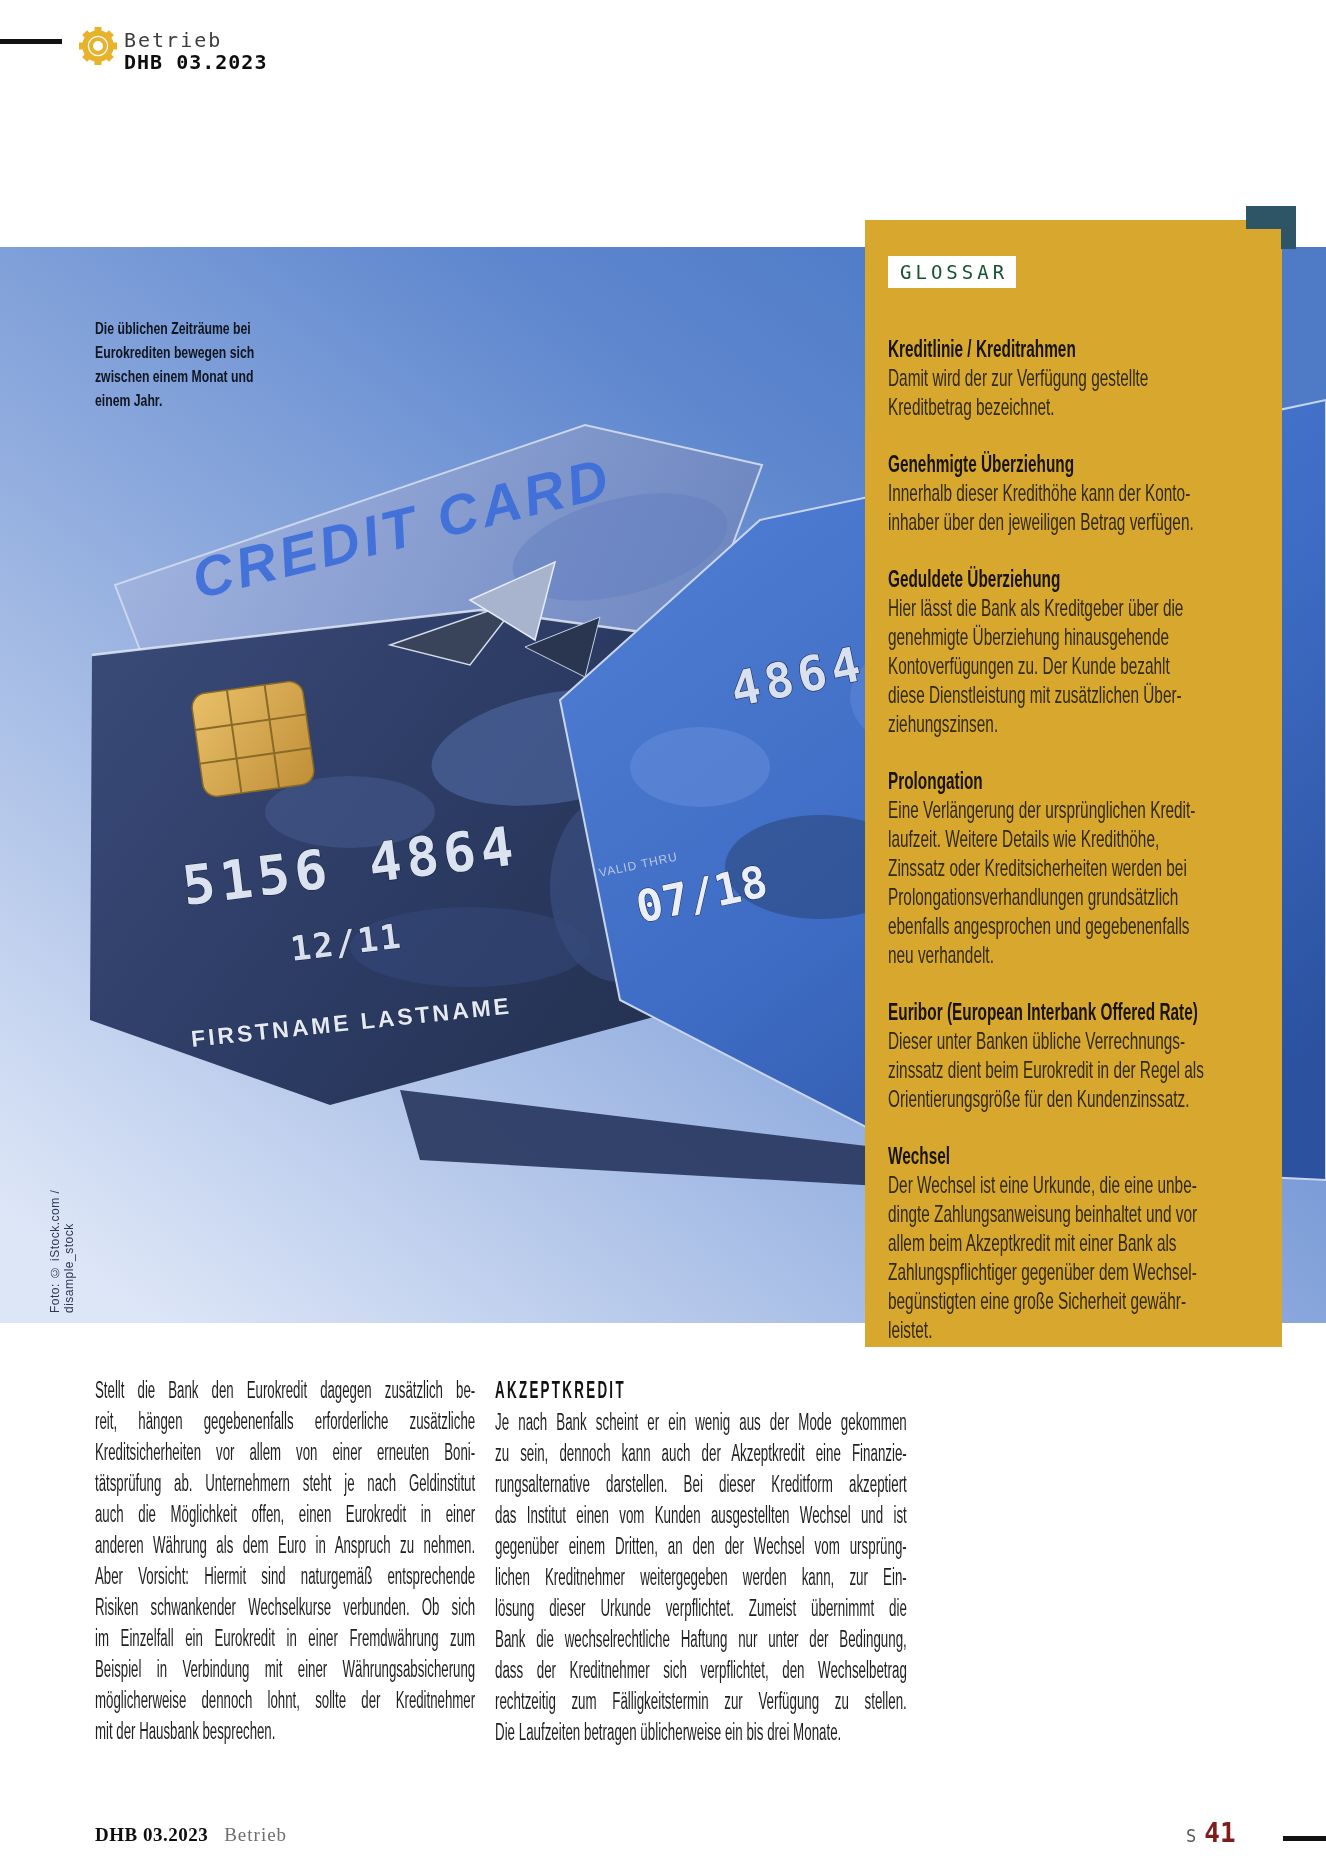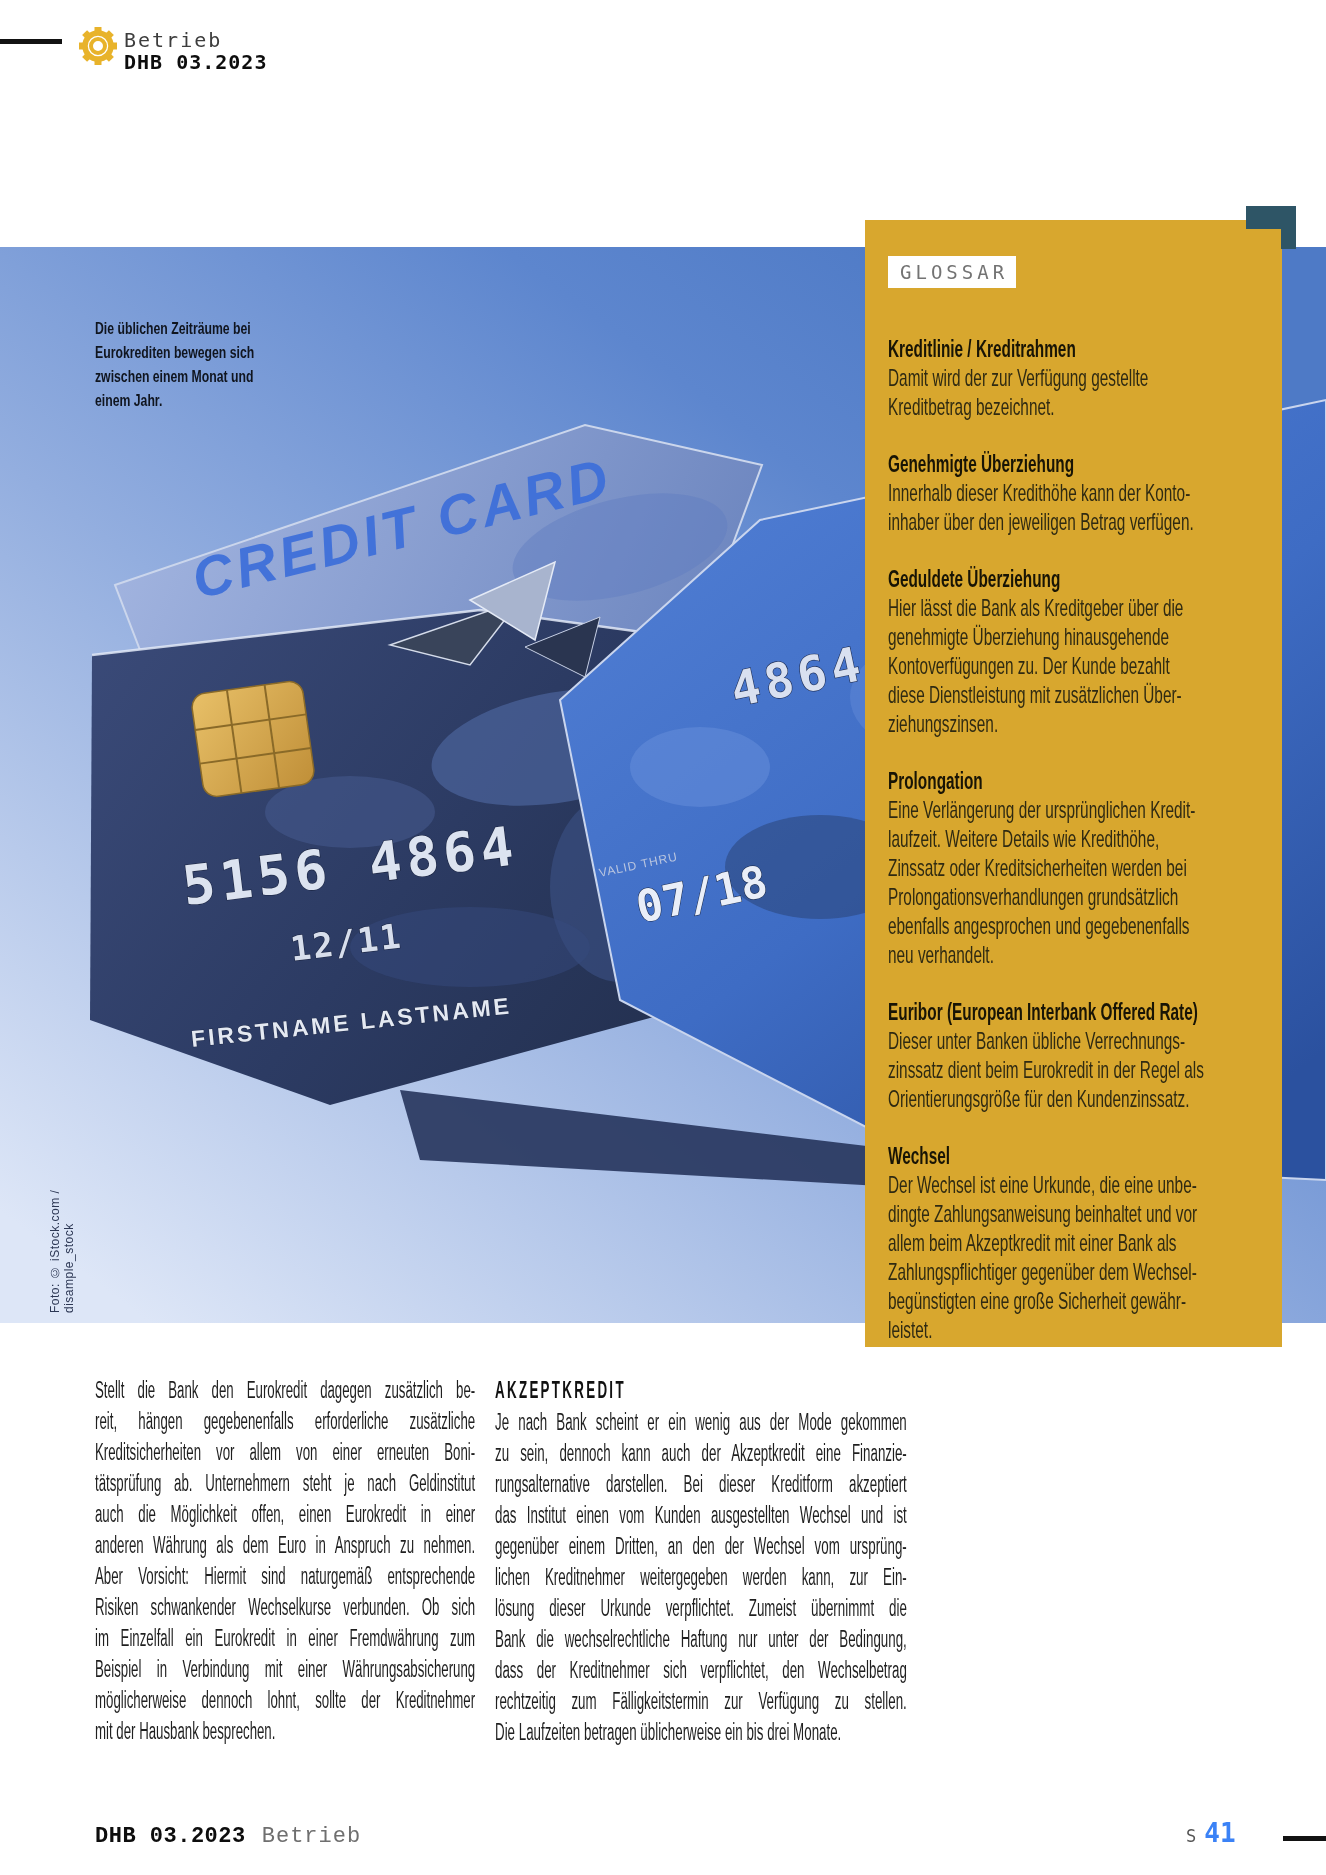--- a/index.html
+++ b/index.html
@@ -32,21 +32,21 @@
     position:absolute;left:48px;top:916px;height:150px;
     writing-mode:vertical-rl;transform:rotate(180deg);
     font-size:12px;color:#2c3754;letter-spacing:0.5px;
   }
   
   .glossary{
     position:absolute;left:865px;top:220px;width:417px;height:1127px;
     background:#D8A72E;box-sizing:border-box;padding:36px 0 0 23px;
   }
   .glossar-label{
-    display:inline-block;background:#ffffff;color:#737373;
+    display:inline-block;background:#ffffff;color:#14532d;
     font-family:"DejaVu Sans Mono", monospace;font-size:19px;letter-spacing:4px;
     padding:5px 8px 5px 12px;
   }
   .glossary-inner{margin-top:46px;width:600px;transform:scaleX(0.64);transform-origin:0 0;}
   .glossary-entry{margin-bottom:28px;}
   .glossary-term{font-weight:bold;font-size:24px;line-height:29px;color:#181405;}
   .glossary-def{font-size:24px;line-height:29px;color:#2f2a12;white-space:pre-line;}
   
   .teal-h{position:absolute;left:1246px;top:206px;width:50px;height:23px;background:#2E5566;}
   .teal-v{position:absolute;left:1281px;top:206px;width:15px;height:43px;background:#2E5566;}
@@ -55,27 +55,27 @@
   .col-left{left:95px;width:380px;}
   .col-right{left:495px;width:412px;}
   .col-inner-left{width:660px;transform:scaleX(0.576);transform-origin:0 0;}
   .col-inner-right{width:710px;transform:scaleX(0.58);transform-origin:0 0;}
   .jline{text-align:justify;text-align-last:justify;}
   .jline.ragged{text-align-last:left;}
   .col-heading{font-weight:bold;font-size:23px;letter-spacing:4px;color:#111;margin-bottom:1px;}
   
   .footer-left{
     position:absolute;left:95px;top:1824px;
-    font-family:Liberation Mono, monospace;font-size:22px;
+    font-family:Liberation Serif, serif;font-size:19px;
   }
   .footer-left .issue{font-weight:bold;color:#0d0d0d;letter-spacing:0.5px;}
   .footer-left .section{color:#6f6f6f;margin-left:16px;letter-spacing:1px;}
   .footer-right{position:absolute;left:1186px;top:1818px;display:flex;align-items:baseline;}
   .footer-right .s{font-family:"DejaVu Sans Mono", monospace;font-size:17px;color:#555;}
-  .footer-right .num{font-family:"DejaVu Sans Mono", monospace;font-weight:bold;font-size:26px;color:#3b82f6;margin-left:8px;}
+  .footer-right .num{font-family:"DejaVu Sans Mono", monospace;font-weight:bold;font-size:26px;color:#7f1d1d;margin-left:8px;}
   .footer-rule{position:absolute;left:1283px;top:1836px;width:43px;height:5px;background:#121212;}
 </style>
 </head>
 <body>
 
 <div class="page">
 
   <div class="header-rule"></div>
   <svg class="gear" viewBox="0 0 48 48">
     <g stroke="#E8B32B" fill="none">

